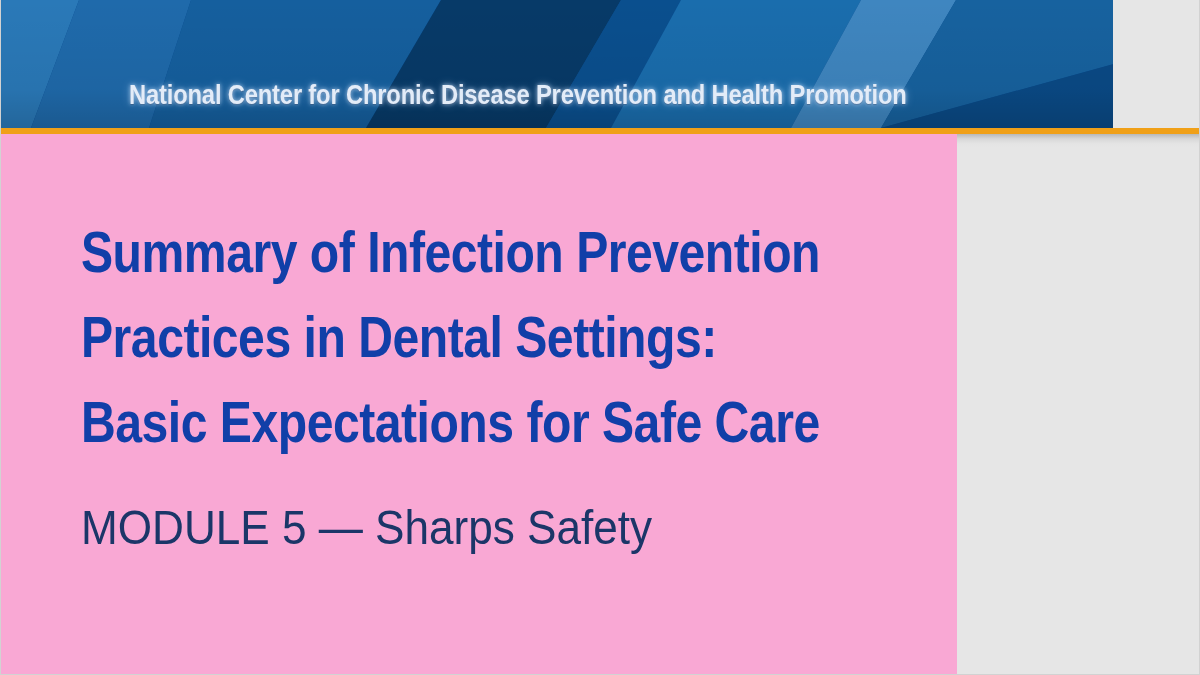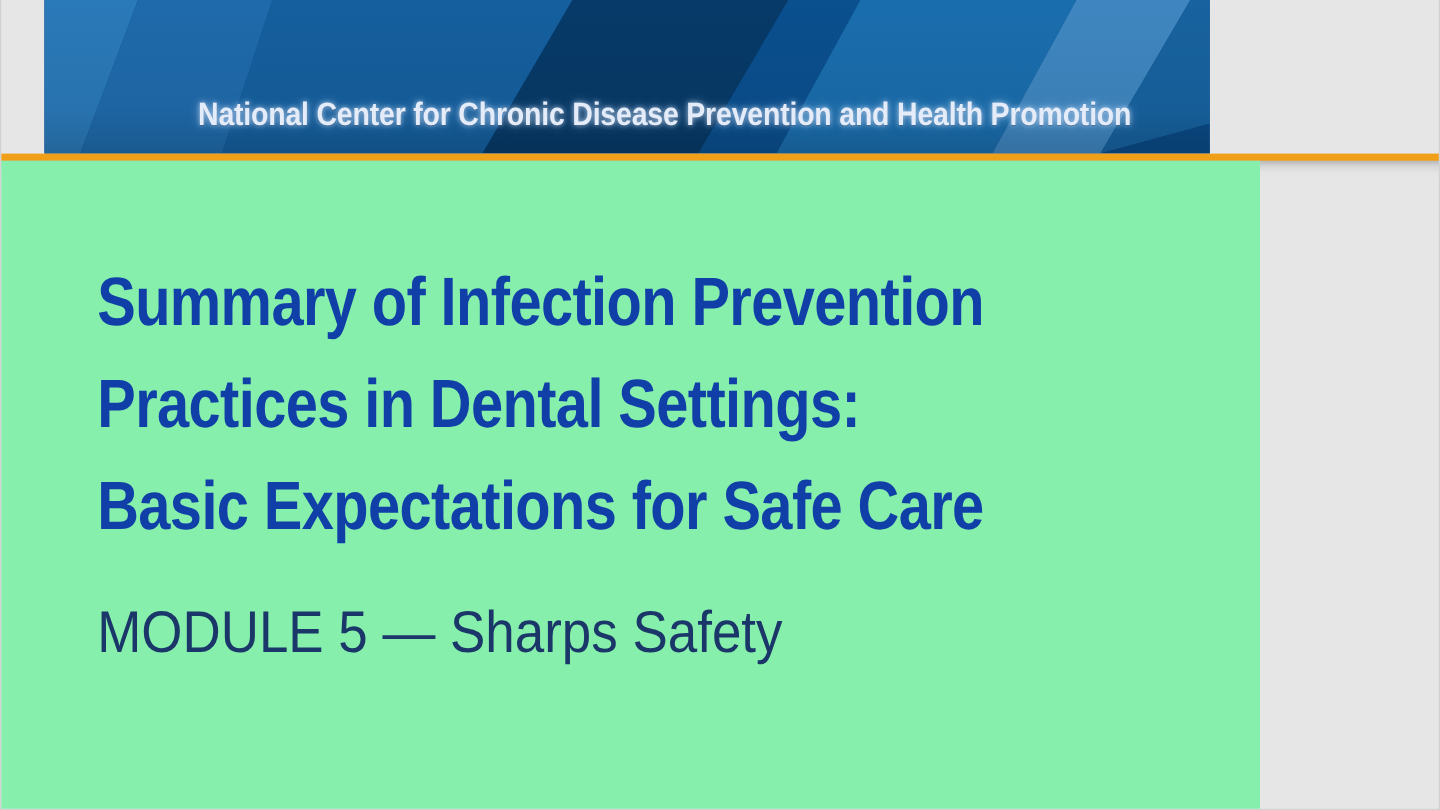--- a/index.html
+++ b/index.html
@@ -22,25 +22,24 @@
     border-left: 1px solid #d2d2d2;
     border-right: 1px solid #d2d2d2;
     border-bottom: 1px solid #d2d2d2;
   }
 
   
   .banner {
     position: absolute;
     left: 0;
     top: 0;
-    width: 971px;
+    width: 1112px;
     height: 128px;
     overflow: hidden;
     background: #0b4d91;
-    margin-left: 36px;
   }
   .banner-svg {
     position: absolute;
     left: 0;
     top: 0;
     display: block;
   }
   .banner-title {
     position: absolute;
     left: 128px;
@@ -81,23 +80,23 @@
                 rgba(160,160,160,0.20) 35%,
                 rgba(200,200,200,0.06) 70%,
                 rgba(230,230,230,0) 100%);
   }
 
   
   .body-area {
     position: absolute;
     left: 0;
     top: 134px;
-    width: 1049px;
+    width: 956px;
     height: 541px;
-    background: #86efac;
+    background: #f9a8d4;
   }
 
   .title-block {
     position: absolute;
     left: 80px;
     top: 76px;
     width: 1060px;
   }
   .title-line {
     margin: 0;

